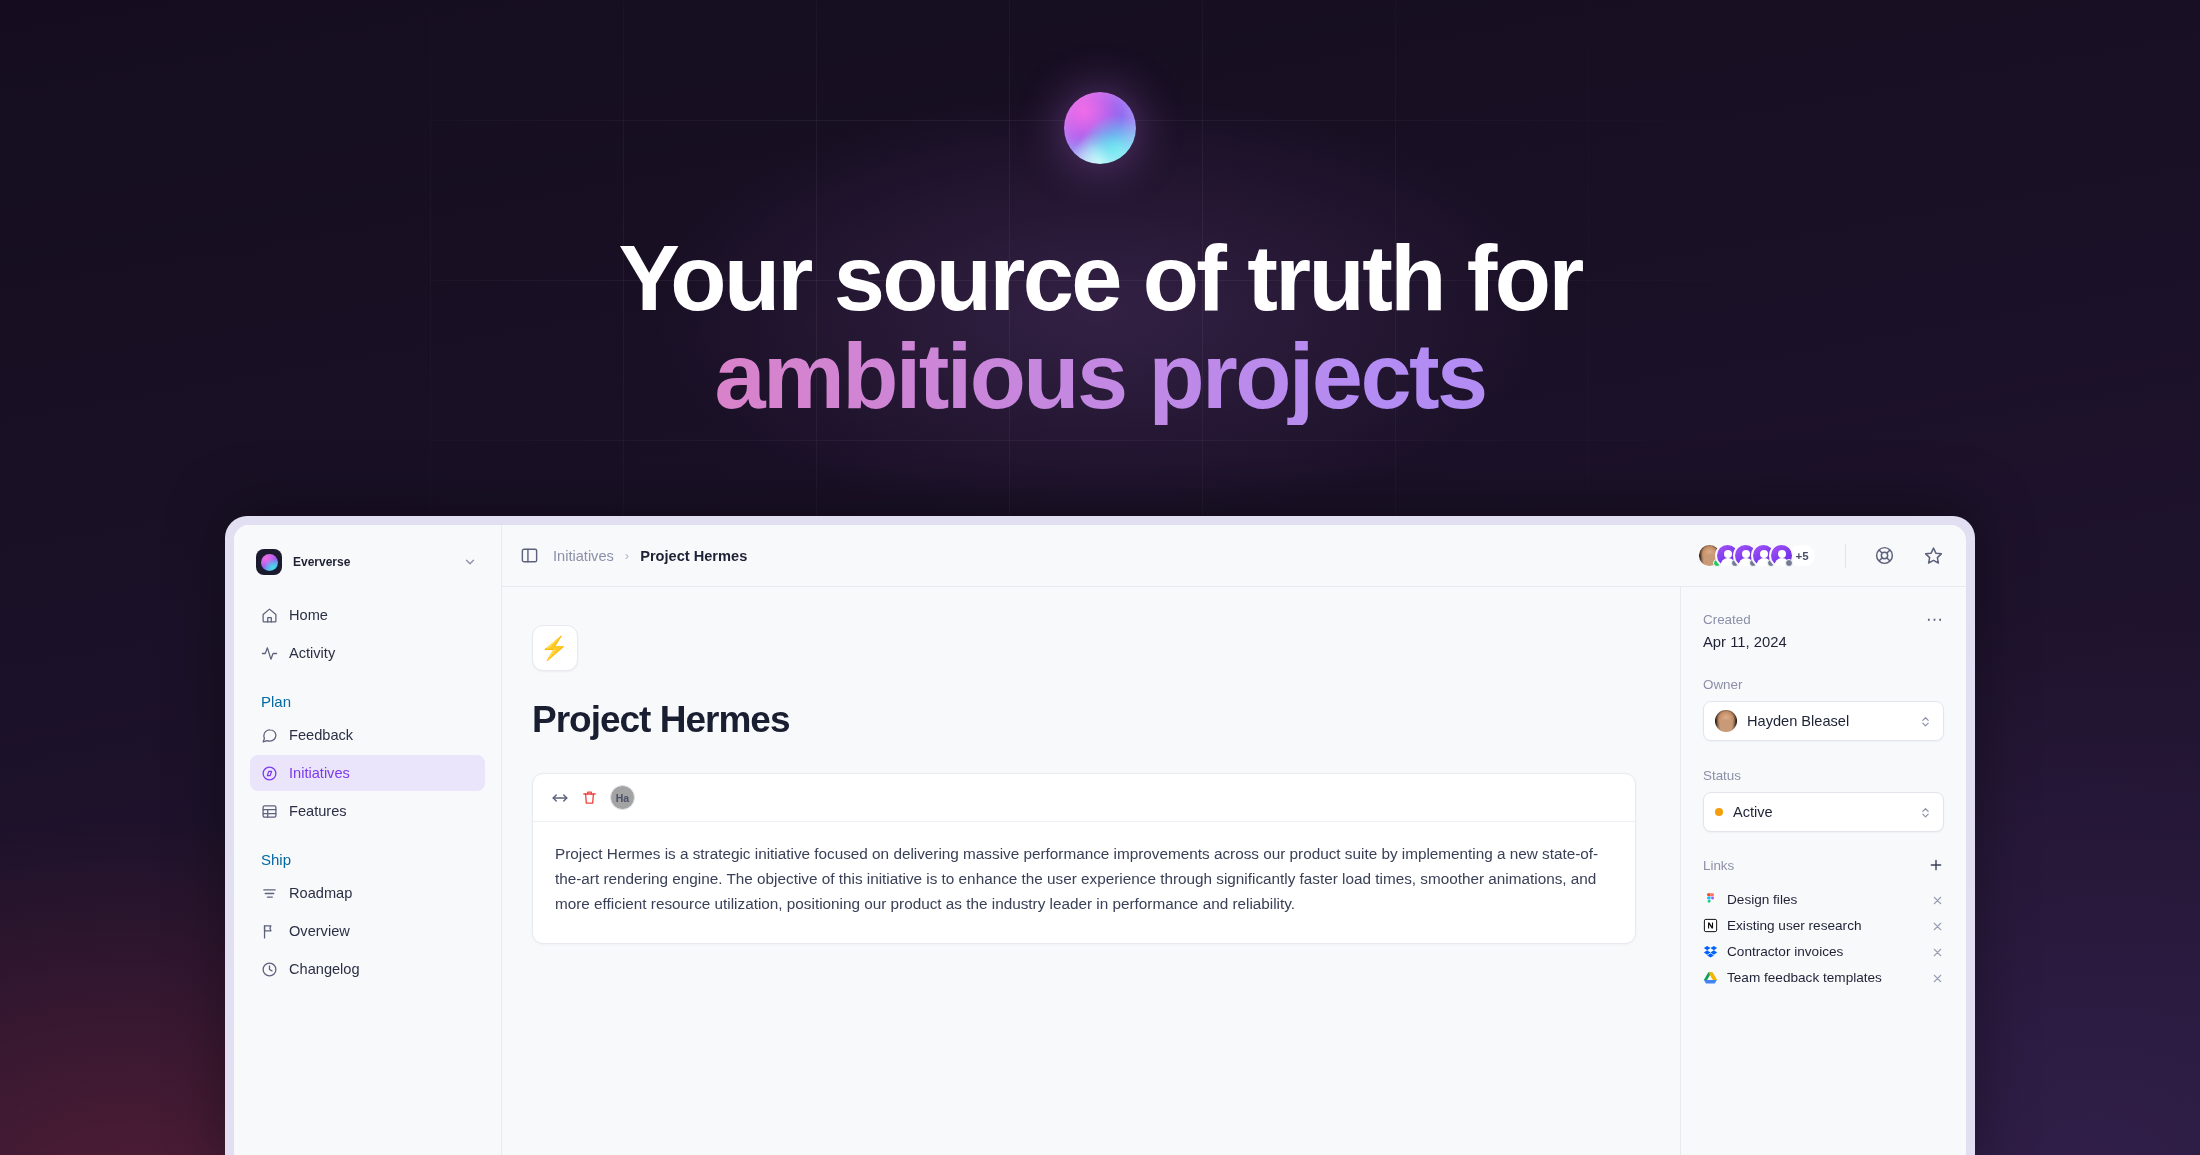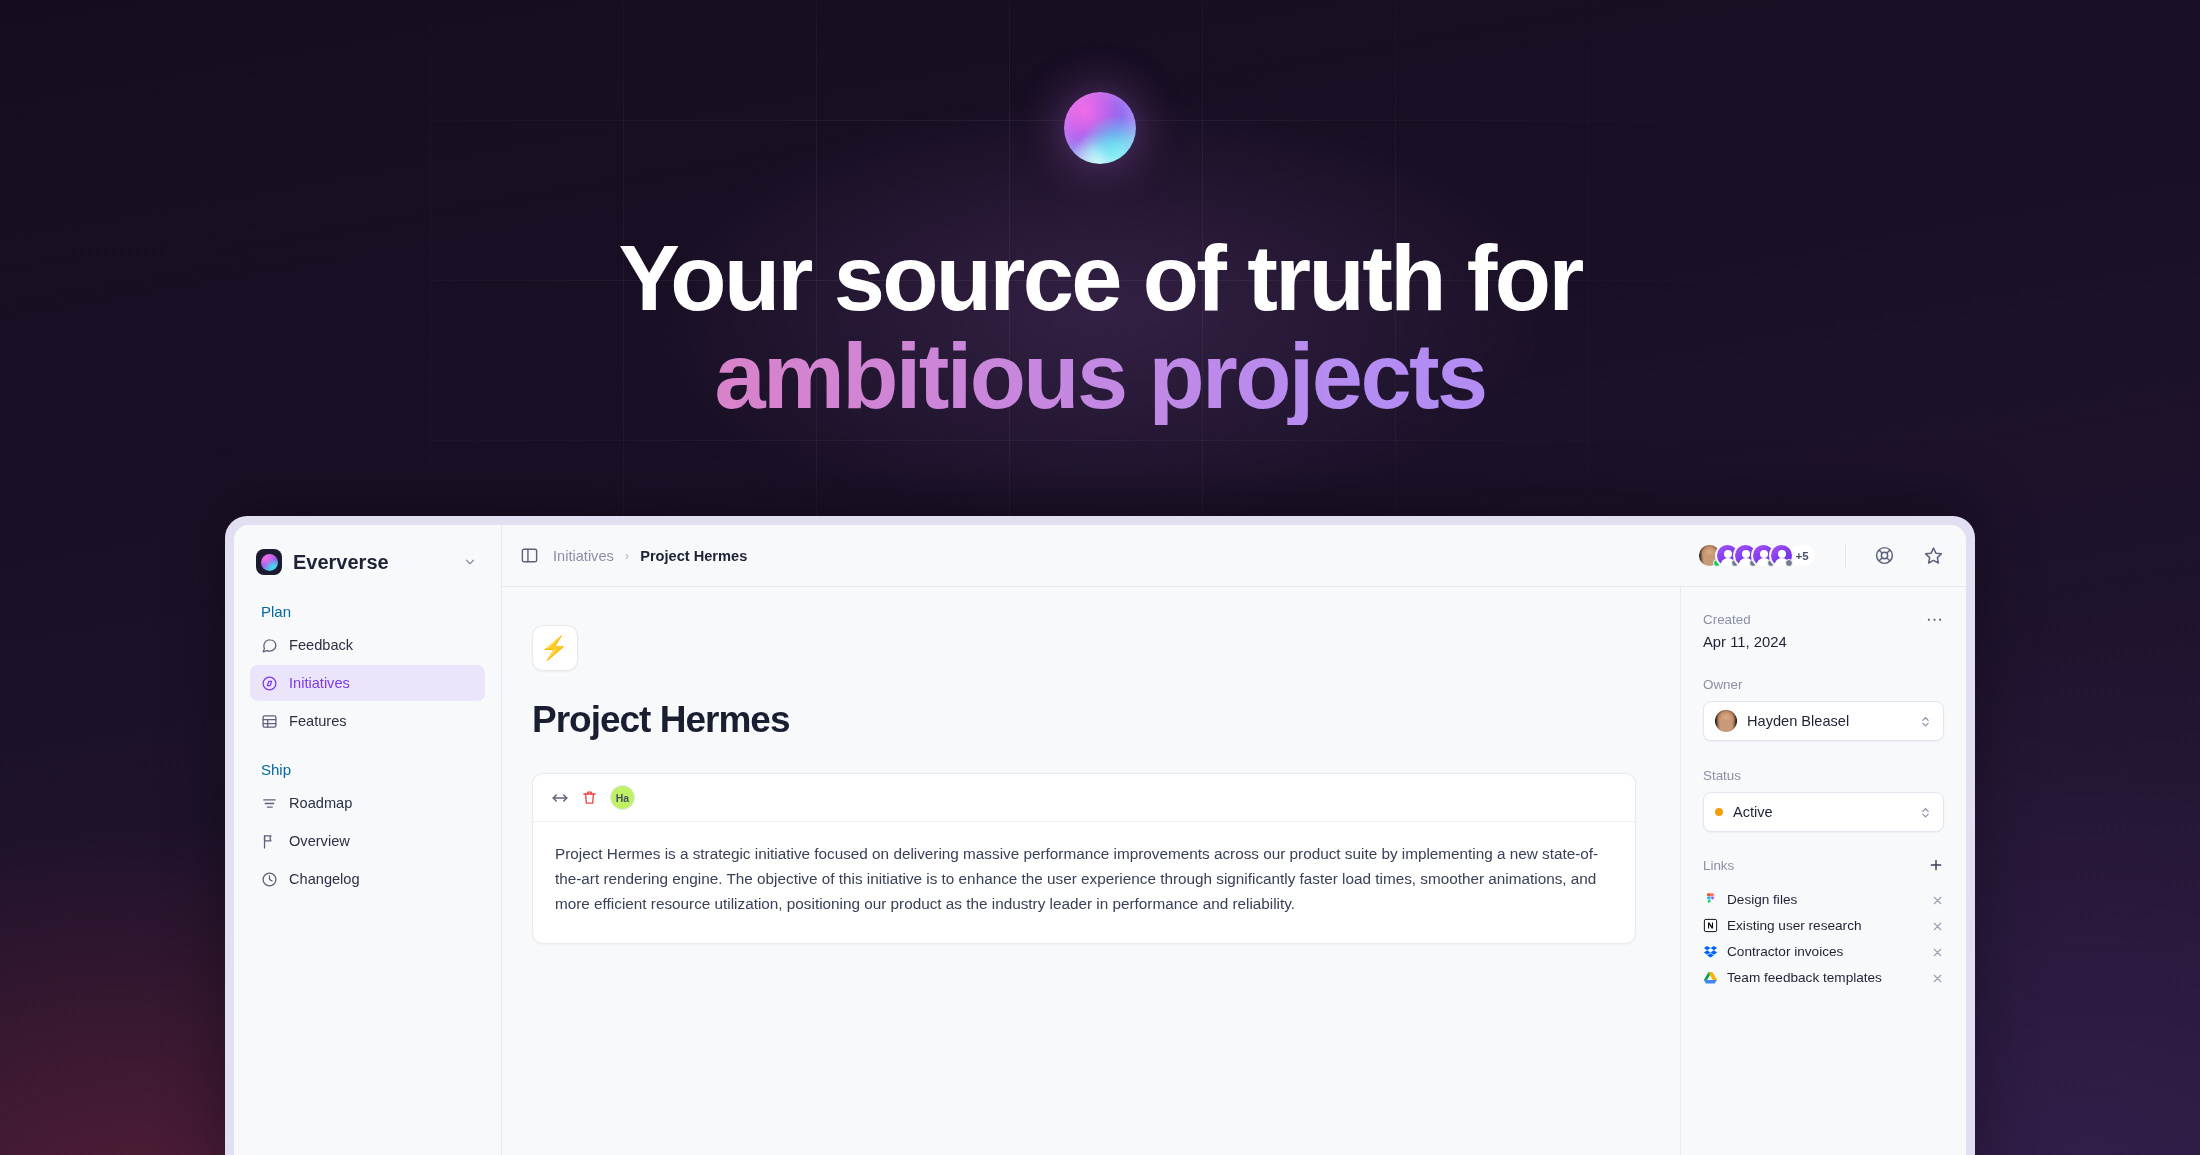--- a/index.html
+++ b/index.html
@@ -89,21 +89,21 @@
     width:26px; height:26px; border-radius:8px; background:#1b1a2e;
     display:flex; align-items:center; justify-content:center; flex:0 0 26px;
   }
   .brand-orb {
     width:17px; height:17px; border-radius:50%;
     background:
       radial-gradient(circle at 70% 80%, #42dcea 0%, rgba(66,220,234,0) 50%),
       radial-gradient(circle at 30% 25%, #ee6ce6 0%, rgba(238,108,230,0) 56%),
       linear-gradient(150deg,#d664e8 0%, #9a5cf0 50%, #3fd9e8 100%);
   }
-  .brand-name { font-size:20px; font-weight:600; color:#1e2235; flex:1; }
+  .brand-name { font-size:12px; font-weight:600; color:#1e2235; flex:1; }
   .chev-down { width:14px; height:14px; color:#8b90a8; }
 
   .nav-list { margin-top:16px; display:flex; flex-direction:column; gap:2px; }
   .nav-item {
     display:flex; align-items:center; gap:11px;
     height:36px; padding:0 11px; border-radius:8px; cursor:pointer;
     font-size:14.6px; color:#2b3045;
   }
   .nav-item .ico { width:17px; height:17px; flex:0 0 17px; color:#5d627c; display:block; }
   .nav-item.active { background:#ebe5fb; color:#7c3aed; }
@@ -184,21 +184,21 @@
   }
   .card-head {
     height:48px; display:flex; align-items:center; padding:0 18px;
     border-bottom:1px solid #edeff4; gap:12px;
   }
   .card-title { font-size:14.8px; font-weight:600; color:#1e2235; flex:1; }
   .card-ico { width:18px; height:18px; color:#5d627c; cursor:pointer; }
   .card-ico.danger { color:#ef4444; width:17px; height:17px; }
   .mini-av {
     width:25px; height:25px; border-radius:50%; border:1px solid #e2e5ee;
-    background:#bef264; display:flex; align-items:center; justify-content:center;
+    background:#a3a3a3; display:flex; align-items:center; justify-content:center;
     font-size:10.5px; font-weight:600; color:#4a5068; flex:0 0 25px;
   }
   .card-body {
     padding:20px 22px 26px 22px;
     font-size:15.3px; line-height:1.63; color:#3a4057;
   }
 
   .right-panel {
     width:286px; flex:0 0 286px; border-left:1px solid #e8eaf0;
     padding:24px 22px 0 22px;
@@ -252,20 +252,35 @@
     <div class="brand">
       <span class="brand-icon">
         <span class="brand-orb"></span>
       </span>
       <span class="brand-name">Eververse</span>
       <svg class="chev-down" viewBox="0 0 24 24" fill="none" stroke="currentColor" stroke-width="2.2" stroke-linecap="round" stroke-linejoin="round">
             <polyline points="6 9 12 15 18 9"></polyline>
           </svg>
     </div>
 
+    <nav class="nav-list">
+      <div class="nav-item">
+        <svg class="ico" viewBox="0 0 24 24" fill="none" stroke="currentColor" stroke-width="1.8" stroke-linecap="round" stroke-linejoin="round">
+              <path d="M3 10.5 12 3l9 7.5V20a1 1 0 0 1-1 1H4a1 1 0 0 1-1-1z"></path>
+              <path d="M9.5 21v-6h5v6"></path>
+            </svg>
+        <span>Home</span>
+      </div>
+      <div class="nav-item">
+        <svg class="ico" viewBox="0 0 24 24" fill="none" stroke="currentColor" stroke-width="1.8" stroke-linecap="round" stroke-linejoin="round">
+              <polyline points="2 12 6 12 9 4 14 20 17 12 22 12"></polyline>
+            </svg>
+        <span>Activity</span>
+      </div>
+    </nav>
 
     <div class="nav-group-label">Plan</div>
     <nav class="nav-list" style="margin-top:0">
       <div class="nav-item">
         <svg class="ico" viewBox="0 0 24 24" fill="none" stroke="currentColor" stroke-width="1.8" stroke-linecap="round" stroke-linejoin="round">
               <path d="M21 11.5a8.4 8.4 0 0 1-9 8.4 9 9 0 0 1-3.6-.7L3 21l1.9-5a8.3 8.3 0 0 1-.9-3.8 8.4 8.4 0 0 1 9-8.2 8.4 8.4 0 0 1 8 7.5z"></path>
             </svg>
         <span>Feedback</span>
       </div>
       <div class="nav-item active">

